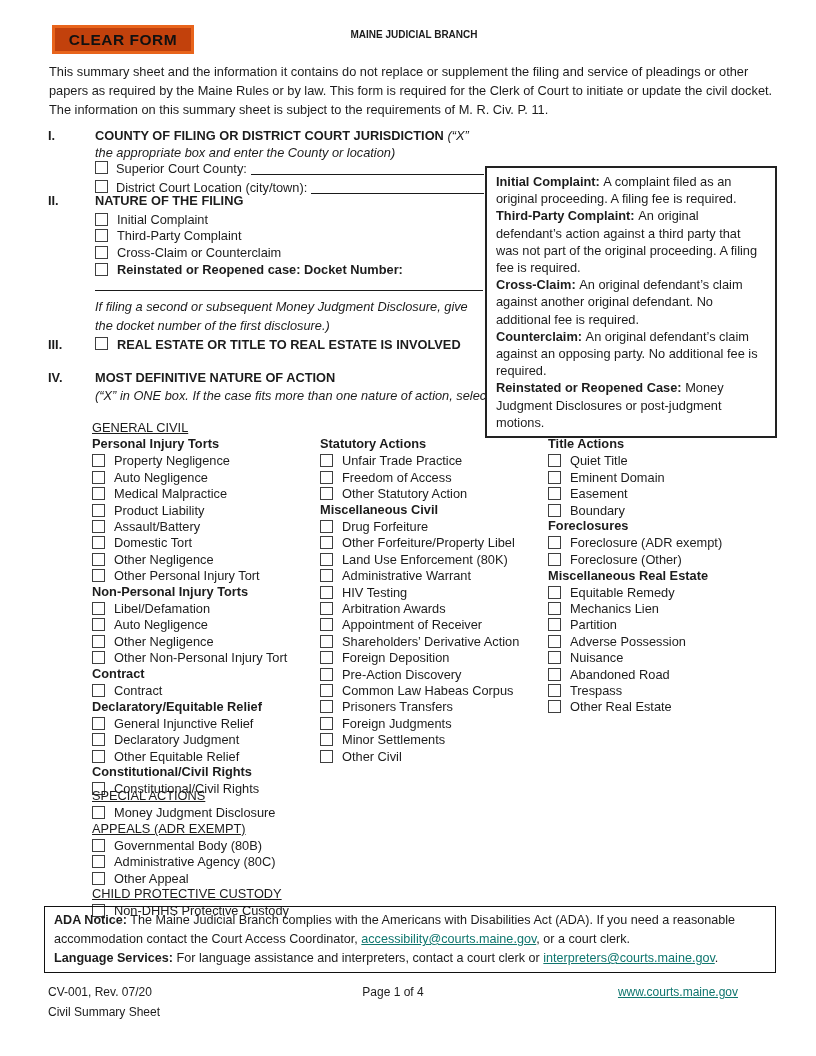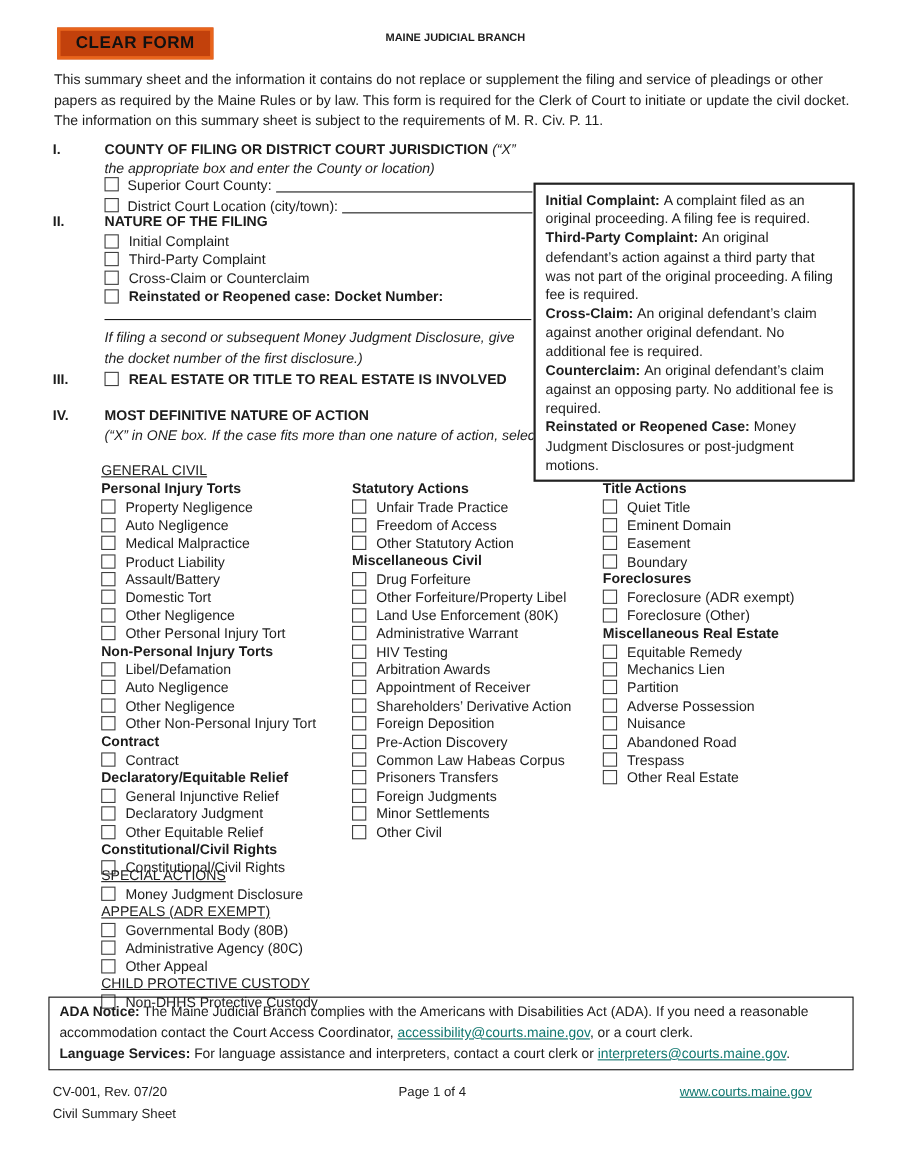--- a/index.html
+++ b/index.html
@@ -33,21 +33,21 @@
   .infobox{position:absolute;left:485px;top:150px;width:270px;border:2px solid #222;
            background:#fff;padding:5px 9px;line-height:17.2px;z-index:5;margin-top:16px;}
   .info-entry{margin:0;}
   
   .sec2{position:absolute;top:192px;left:48px;width:437px;}
   .sec2-items{margin-left:47px;margin-top:2px;}
   .sec2-items .cb-row{height:16.6px;}
   .docket-line{margin-left:47px;width:388px;height:13px;border-bottom:1px solid #1a1a1a;}
   .note{margin:7px 0 0 47px;width:394px;font-style:italic;line-height:18.5px;}
   
-  .sec3{position:absolute;top:337px;left:48px;display:flex;align-items:center;}
+  .sec3{position:absolute;top:337px;left:48px;display:flex;align-items:flex-start;}
   .sec3 .cb-label{font-weight:bold;}
   
   .sec4{position:absolute;top:369px;left:48px;width:724px;}
   .sec4 .instruction{margin-left:47px;font-style:italic;line-height:18px;margin-top:1px;}
   .uline{text-decoration:underline;}
   
   .columns{position:absolute;top:420px;left:92px;display:flex;}
   .col{width:228px;}
   .col:last-child{width:236px;}
   .col-header{height:16.4px;text-decoration:underline;}

